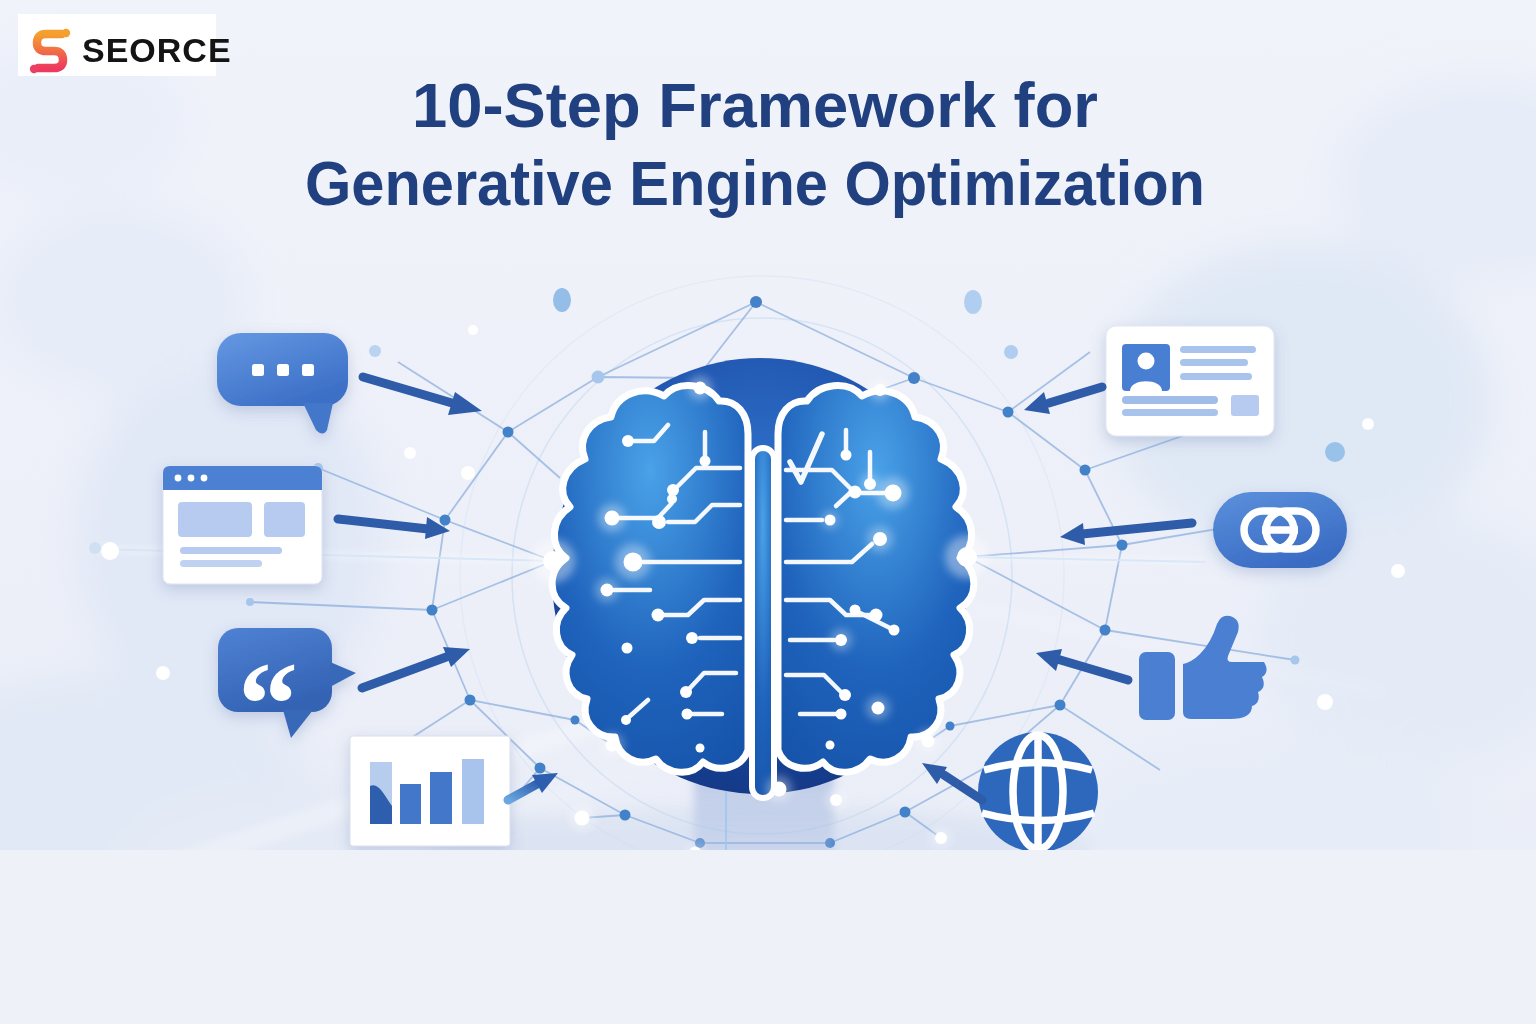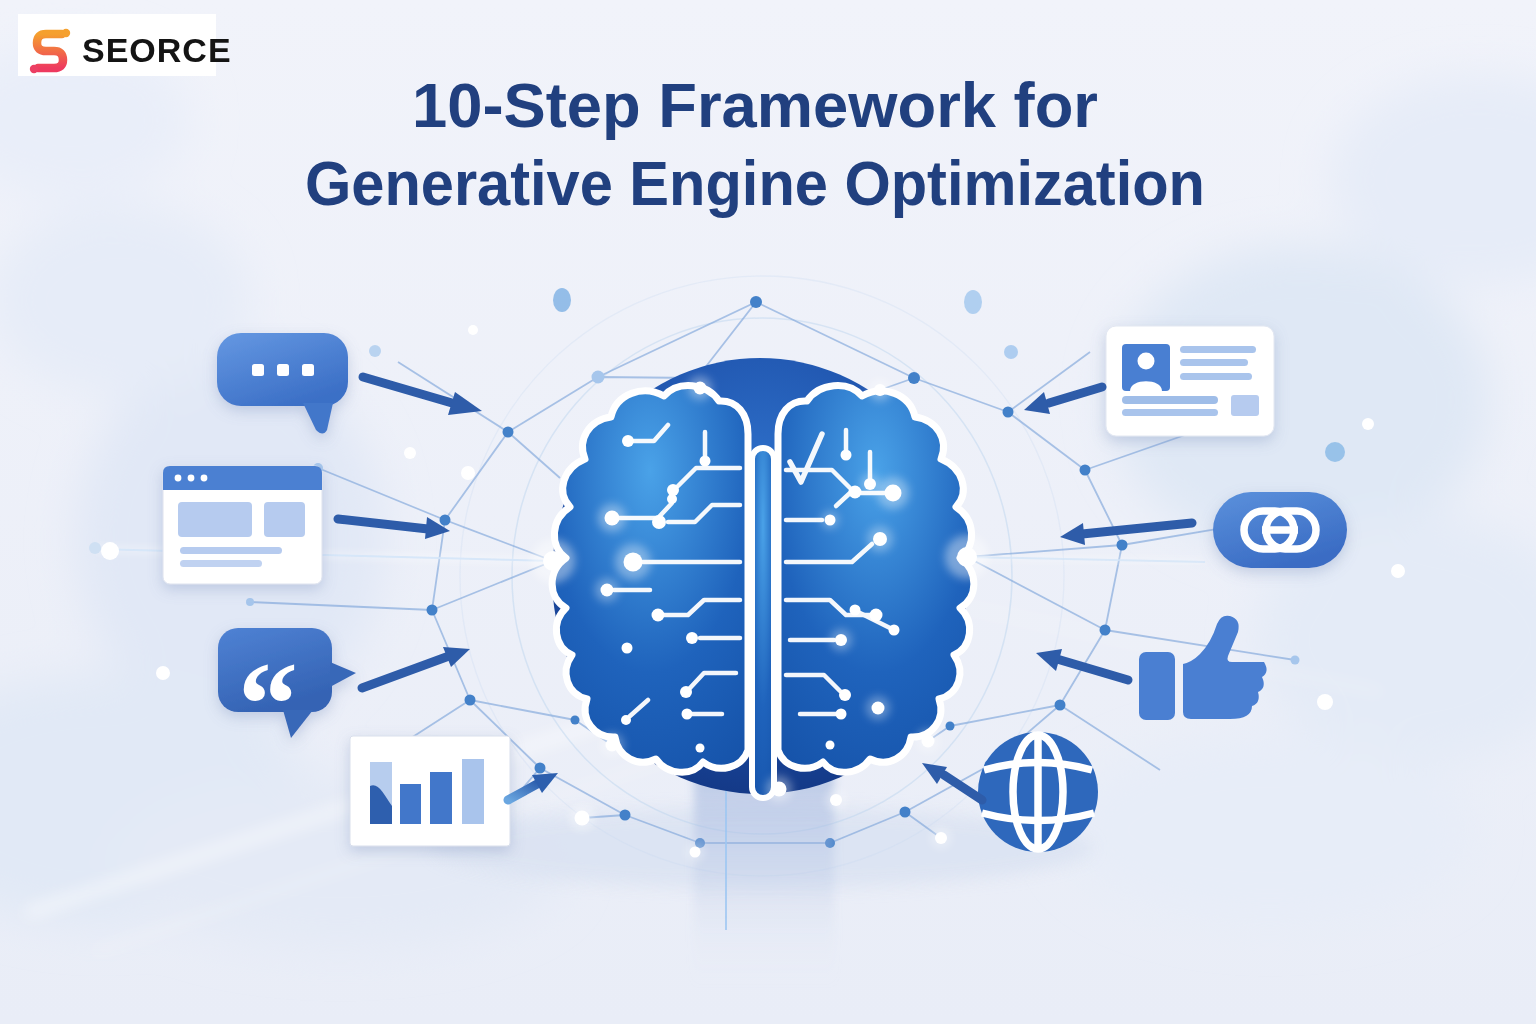--- a/index.html
+++ b/index.html
@@ -1,16 +1,16 @@
 <!DOCTYPE html>
 <html><head>
 <meta charset="utf-8">
 <style>
   html,body{margin:0;padding:0;background:#eef1f8;}
-  .stage{position:relative;width:1536px;height:1024px;overflow:hidden;
+  .stage{position:relative;width:1536px;height:850px;overflow:hidden;
          font-family:"Liberation Sans",sans-serif;}
   svg{display:block;}
   text{font-family:"Liberation Sans",sans-serif;}
   .quoteGlyph{font-family:"Liberation Serif",serif;}
 </style>
 </head>
 <body>
 
 <div class="stage">
 <svg width="1536" height="1024" viewBox="0 0 1536 1024">

